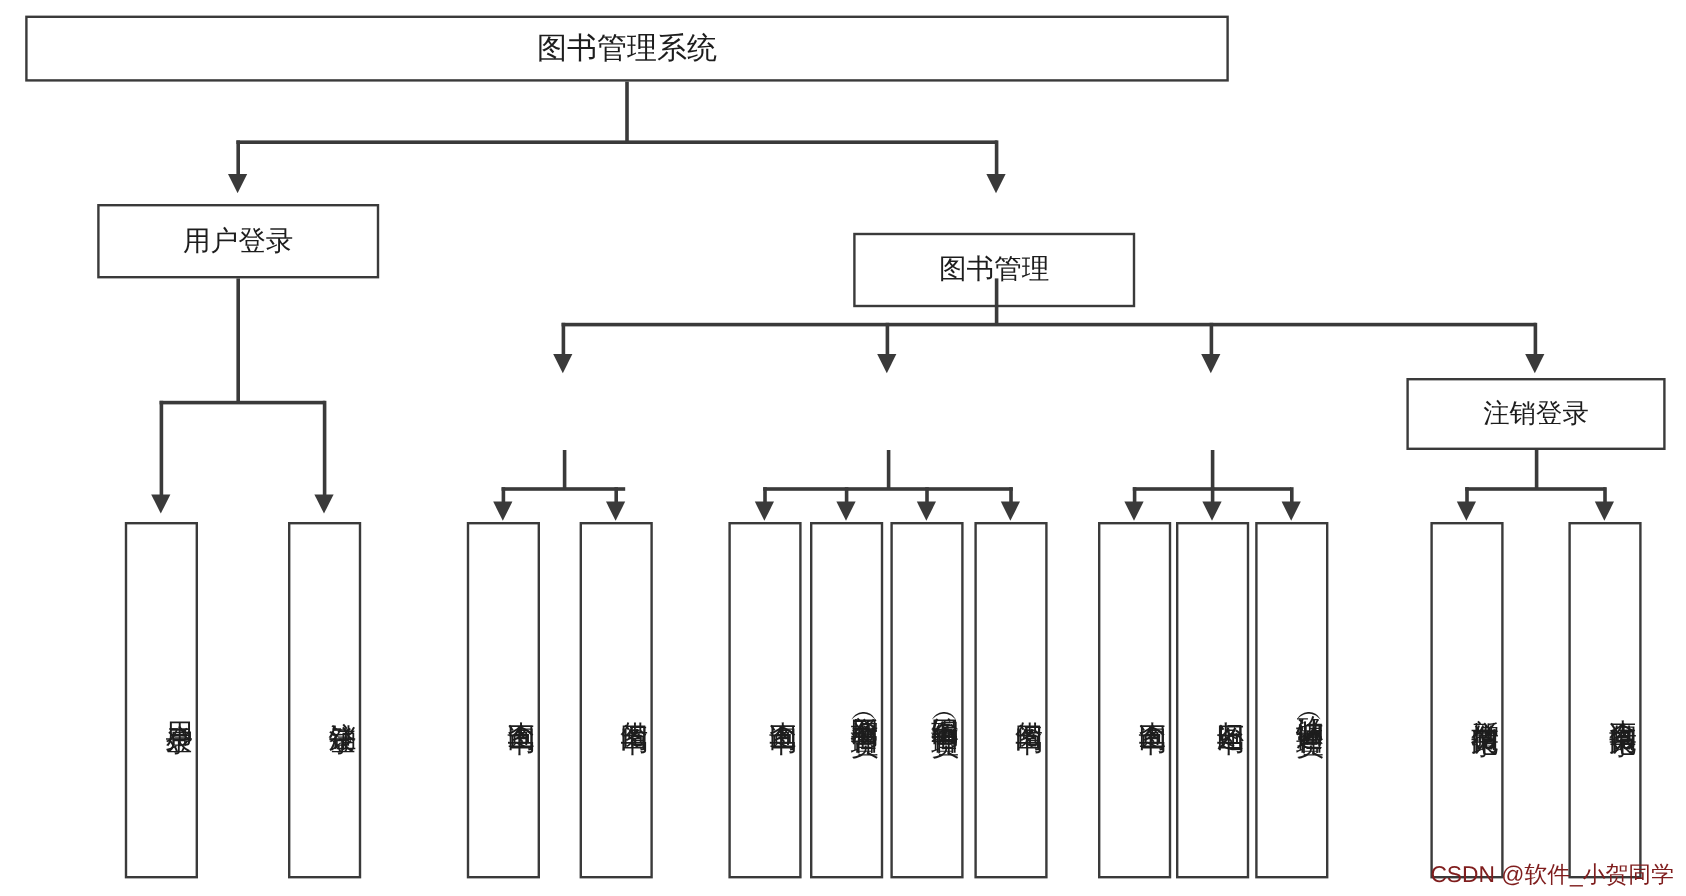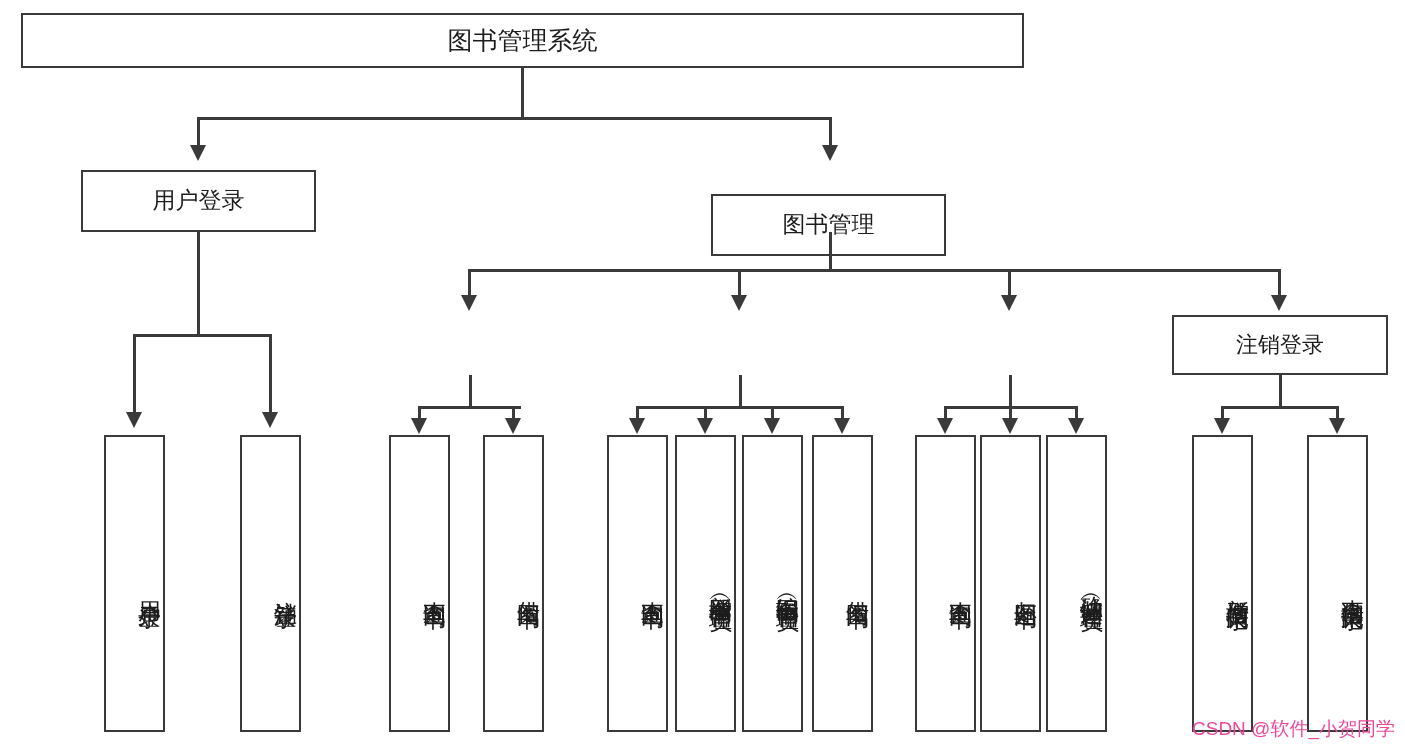--- a/index.html
+++ b/index.html
@@ -70,21 +70,21 @@
     width: 0;
     height: 0;
     border-left: 8px solid transparent;
     border-right: 8px solid transparent;
     border-top: 16px solid #3a3a3a;
   }
   
   #watermark {
     position: absolute;
     font-size: 19px;
-    color: #ec4899;
+    color: #7f1d1d;
     white-space: nowrap;
     user-select: none;
   }
 </style>
 </head>
 <body>
 
 <div id="canvas">
 
   <div class="node root" style="left:21px; top:13px; width:1003px; height:55px;">

